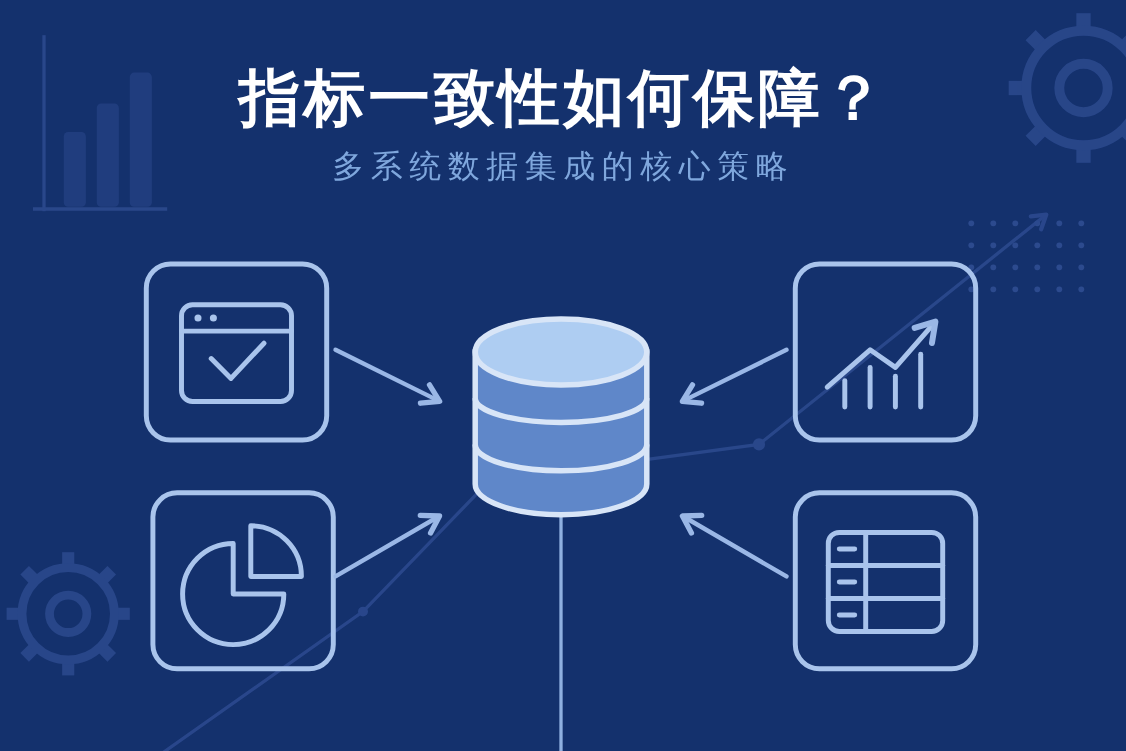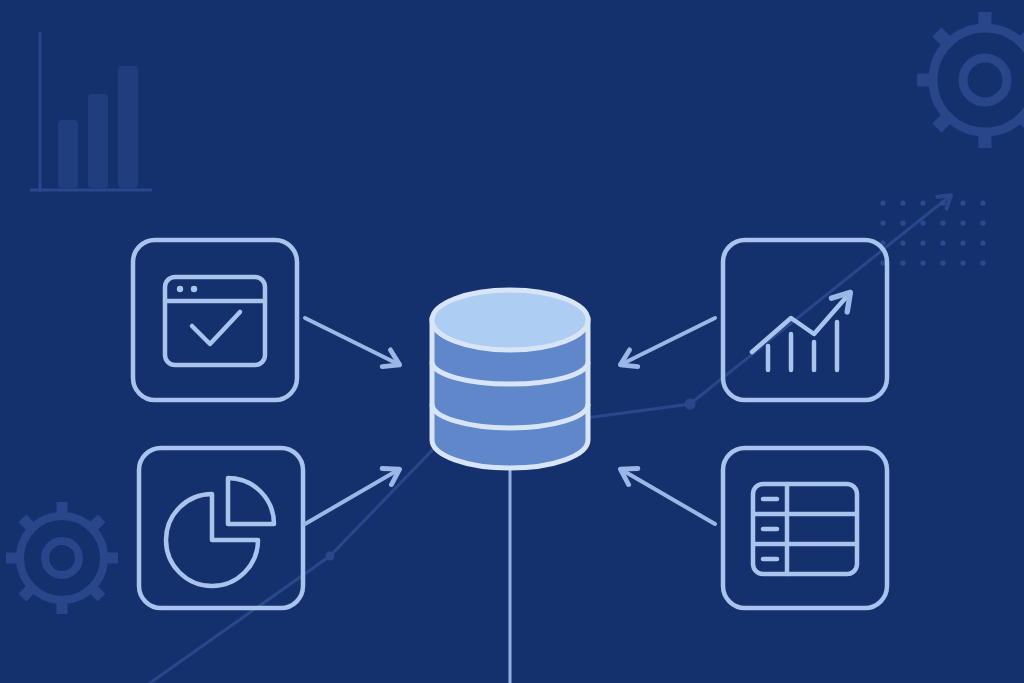--- a/index.html
+++ b/index.html
@@ -150,14 +150,18 @@
 
     <line class="drop" x1="510" y1="468" x2="510" y2="683"></line>
     <g>
       <path class="db-body" d="M432,320 L432,440 A78,28 0 0 0 588,440 L588,320 Z"></path>
       <path class="db-sep" d="M432,362 A78,22 0 0 0 588,362"></path>
       <path class="db-sep" d="M432,404 A78,24 0 0 0 588,404"></path>
       <ellipse class="db-top" cx="510" cy="320" rx="78" ry="30"></ellipse>
     </g>
   </svg>
 
+  <header class="header">
+    <h1 class="title">指标一致性如何保障？</h1>
+    <div class="subtitle">多系统数据集成的核心策略</div>
+  </header>
 
 </div>
 
 </body></html>

